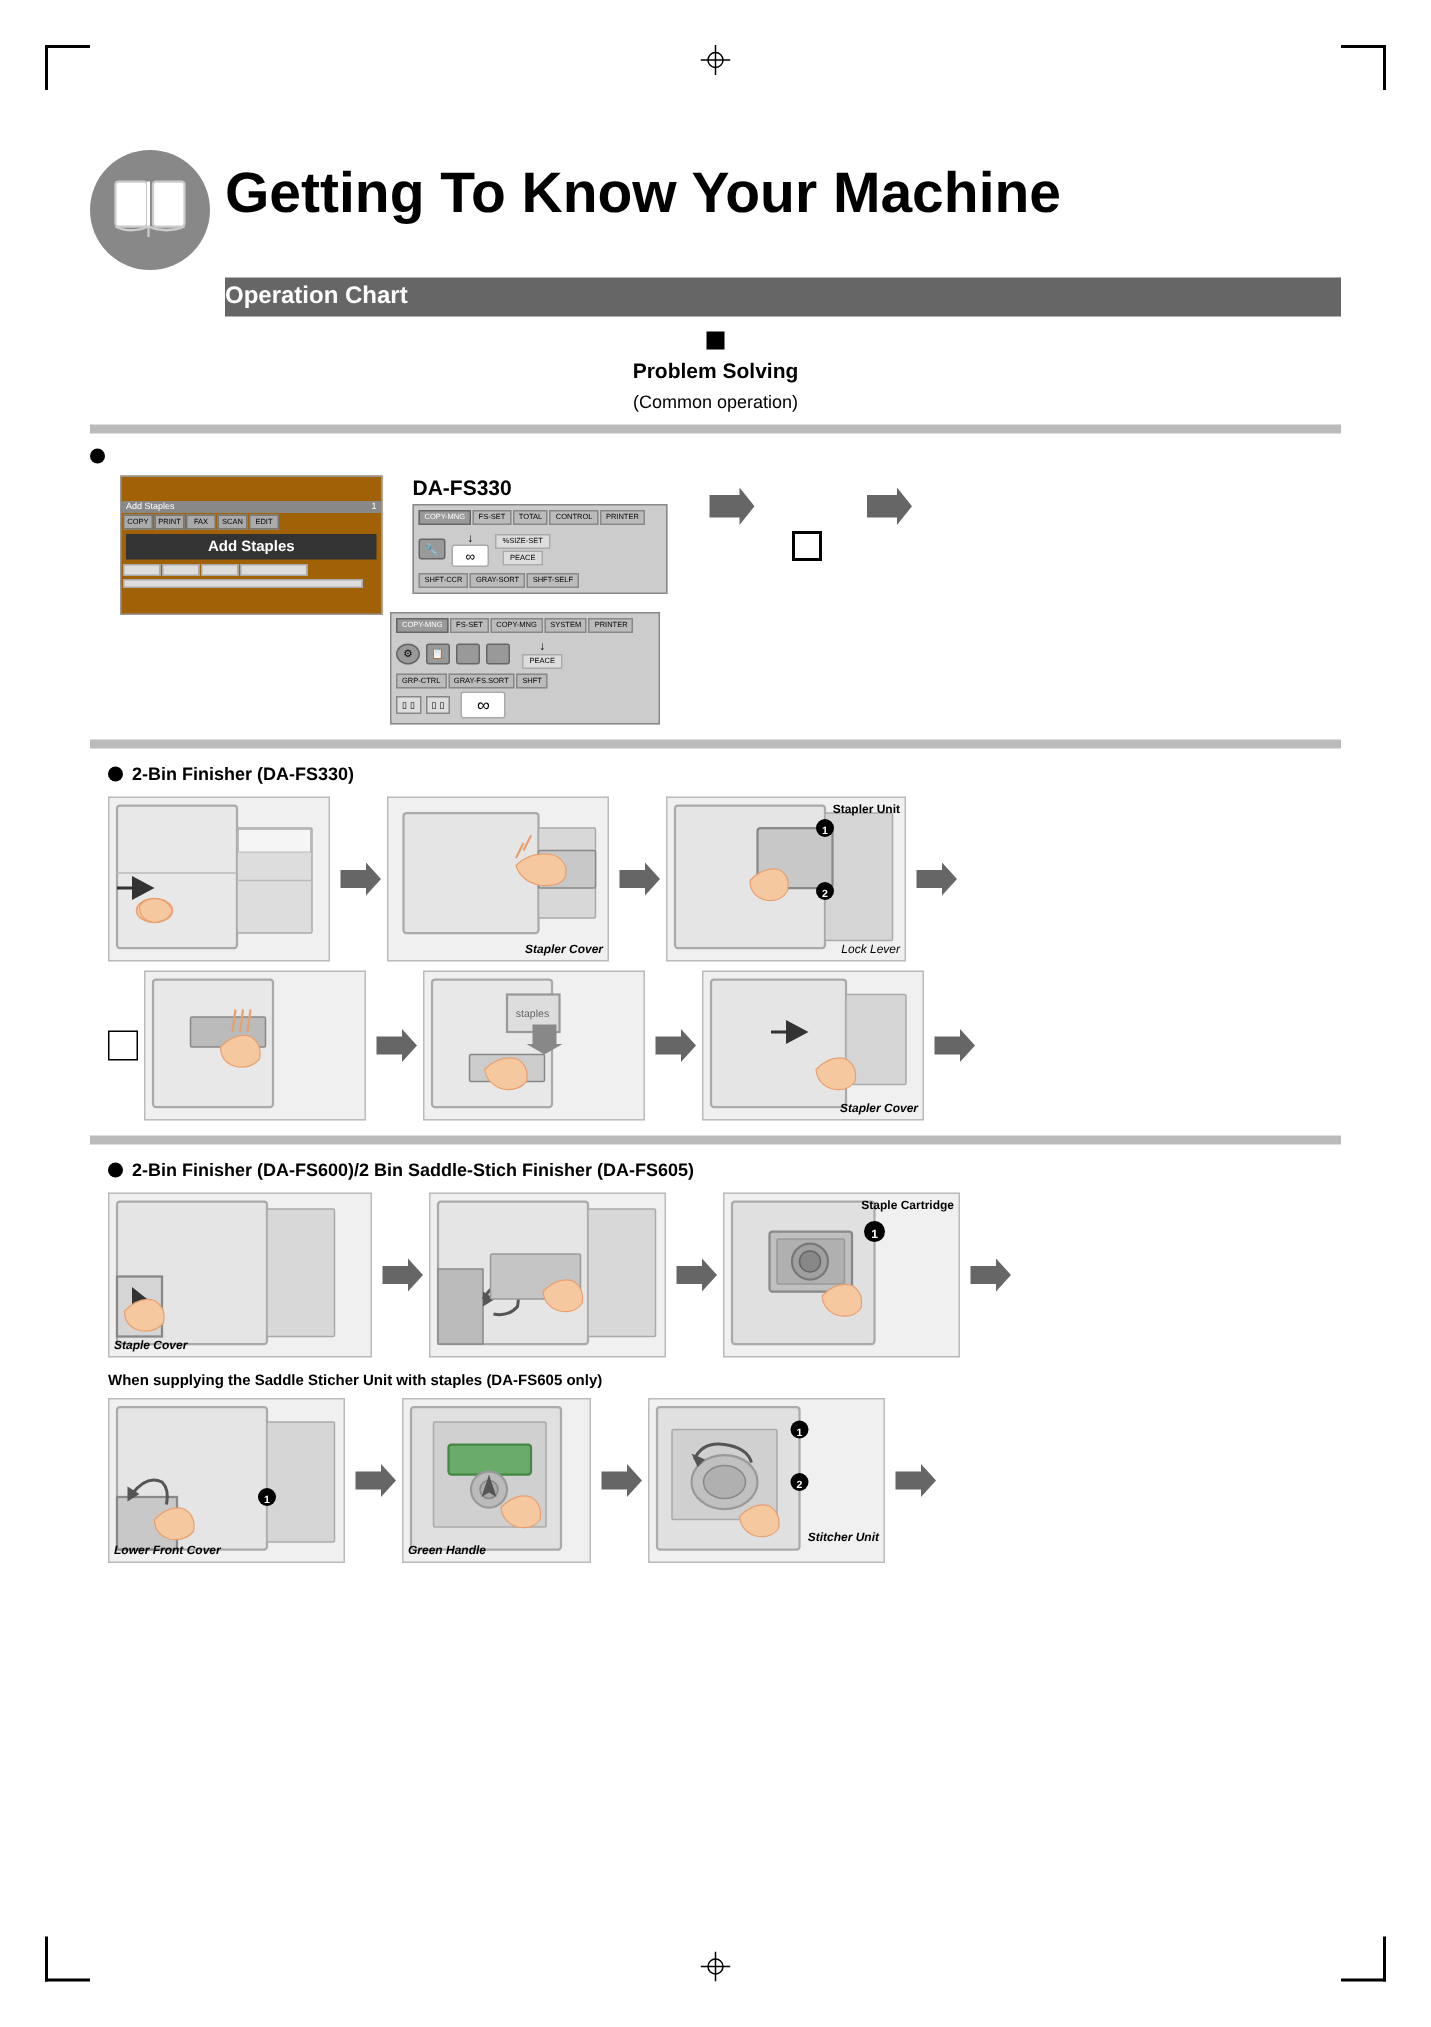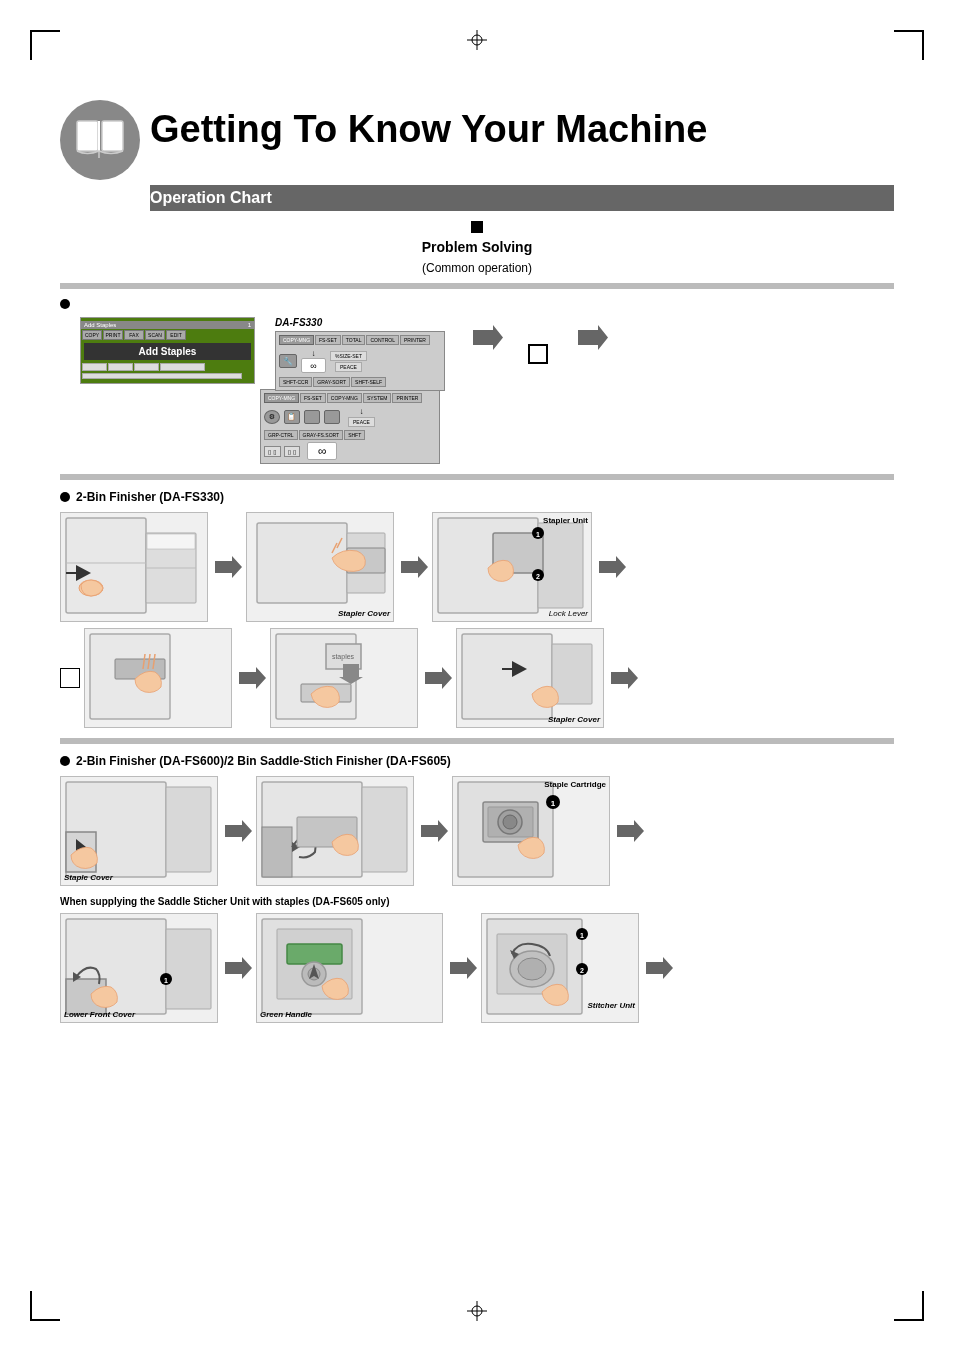--- a/index.html
+++ b/index.html
@@ -137,21 +137,21 @@
       width: 40px;
       height: 40px;
       display: flex;
       align-items: center;
       justify-content: center;
       flex-shrink: 0;
     }
 
     
     .finisher-section {
-      margin: 10px 0;
+      margin: 10px 12px;
     }
 
     .steps-grid {
       display: flex;
       align-items: center;
       gap: 4px;
       flex-wrap: nowrap;
     }
 
   </style>
@@ -205,21 +205,21 @@
 
   <div class="gray-bar"></div>
 
   <div class="sub-section-heading">
     <span class="bullet-circle"></span>
   </div>
 
   <div style="display:flex; gap:20px; margin:8px 0 8px 20px;">
 
     <div style="width:175px; position:relative;">
-      <div style="background:#4d7c0f; border:1px solid #999; padding:3px 0; font-size:7px; color:#000; width:175px;">
+      <div style="background:#a16207; border:1px solid #999; padding:16px 0; font-size:7px; color:#000; width:175px;">
 
         <div style="background:#888; color:#fff; font-size:6px; padding:1px 3px; display:flex; gap:2px; flex-wrap:wrap;">
           <span>Add Staples</span>
           <span style="flex:1;"></span>
           <span>1</span>
         </div>
         <div style="display:flex; gap:1px; padding:1px;">
           <div style="background:#aaa; width:20px; height:10px; font-size:5px; display:flex; align-items:center; justify-content:center; border:1px solid #777;">COPY</div>
           <div style="background:#aaa; width:20px; height:10px; font-size:5px; display:flex; align-items:center; justify-content:center; border:1px solid #777;">PRINT</div>
           <div style="background:#aaa; width:20px; height:10px; font-size:5px; display:flex; align-items:center; justify-content:center; border:1px solid #777;">FAX</div>
@@ -233,21 +233,21 @@
           <div style="background:#ddd; width:25px; height:8px; font-size:4px; border:1px solid #aaa;"></div>
           <div style="background:#ddd; width:45px; height:8px; font-size:4px; border:1px solid #aaa;"></div>
         </div>
         <div style="display:flex; gap:1px; padding:1px; flex-wrap:wrap;">
           <div style="background:#ddd; width:160px; height:6px; font-size:4px; border:1px solid #aaa;"></div>
         </div>
       </div>
     </div>
 
     <div style="position:relative;">
-      <div style="font-size:10px; font-weight:bold; margin-bottom:3px;font-style:italic;">DA-FS330</div>
+      <div style="font-size:14px; font-weight:bold; margin-bottom:3px;">DA-FS330</div>
       <div style="background:#ccc; border:1px solid #888; padding:3px; width:170px;">
         <div style="display:flex; gap:1px; margin-bottom:1px;">
           <div style="background:#999; padding:1px 3px; font-size:5px; color:#fff; border:1px solid #666;">COPY-MNG</div>
           <div style="background:#bbb; padding:1px 3px; font-size:5px; border:1px solid #888;">FS-SET</div>
           <div style="background:#bbb; padding:1px 3px; font-size:5px; border:1px solid #888;">TOTAL</div>
           <div style="background:#bbb; padding:1px 3px; font-size:5px; border:1px solid #888;">CONTROL</div>
           <div style="background:#bbb; padding:1px 3px; font-size:5px; border:1px solid #888;">PRINTER</div>
         </div>
         <div style="display:flex; gap:4px; align-items:center; padding:3px 0;">
           <div style="width:18px; height:14px; background:#999; border:1px solid #666; border-radius:2px; display:flex; align-items:center; justify-content:center; font-size:8px;">🔧</div>
@@ -476,21 +476,21 @@
   <div class="gray-bar"></div>
 
   <div class="finisher-section">
     <div class="sub-section-heading">
       <span class="bullet-circle"></span>
       <span>2-Bin Finisher (DA-FS600)/2 Bin Saddle-Stich Finisher (DA-FS605)</span>
     </div>
 
     <div class="steps-grid">
 
-      <div style="position:relative; width:158px; height:110px; background:#f0f0f0; border:1px solid #bbb;">
+      <div style="position:relative; width:176px; height:110px; background:#f0f0f0; border:1px solid #bbb;">
         <svg width="158" height="110" viewBox="0 0 158 110">
 
           <rect x="5" y="5" width="100" height="95" fill="#e5e5e5" stroke="#aaa" stroke-width="1.5" rx="2"></rect>
 
           <rect x="105" y="10" width="45" height="85" fill="#d8d8d8" stroke="#aaa" stroke-width="1" rx="1"></rect>
 
           <rect x="5" y="55" width="30" height="40" fill="#d5d5d5" stroke="#888" stroke-width="1.5"></rect>
           <polygon points="25,70 15,62 15,78" fill="#333"></polygon>
 
           <path d="M10,78 Q20,68 30,71 Q38,76 36,86 Q30,93 20,91 Q10,88 10,78z" fill="#f5c8a0" stroke="#e8a070" stroke-width="0.8"></path>
@@ -574,21 +574,21 @@
           </svg>
           <div style="position:absolute; bottom:3px; left:3px; font-size:8px; font-style:italic; font-weight:bold;">Lower Front Cover</div>
         </div>
 
         <div class="arrow-right">
           <svg width="30" height="30" viewBox="0 0 30 30">
               <polygon points="3,9 20,9 20,4 30,15 20,26 20,21 3,21" fill="#666"></polygon>
             </svg>
         </div>
 
-        <div style="position:relative; width:187px; height:110px; background:#f0f0f0; border:1px solid #bbb;">
+        <div style="position:relative; width:126px; height:110px; background:#f0f0f0; border:1px solid #bbb;">
           <svg width="158" height="110" viewBox="0 0 158 110">
             <rect x="5" y="5" width="100" height="95" fill="#e0e0e0" stroke="#aaa" stroke-width="1.5" rx="2"></rect>
 
             <rect x="20" y="15" width="75" height="70" fill="#d0d0d0" stroke="#aaa" stroke-width="1" rx="1"></rect>
 
             <rect x="30" y="30" width="55" height="20" fill="#6aaa6a" stroke="#448844" stroke-width="1.5" rx="2"></rect>
 
             <circle cx="57" cy="60" r="12" fill="#bbb" stroke="#999" stroke-width="1.5"></circle>
             <circle cx="57" cy="60" r="6" fill="#aaa" stroke="#888" stroke-width="1"></circle>
 

